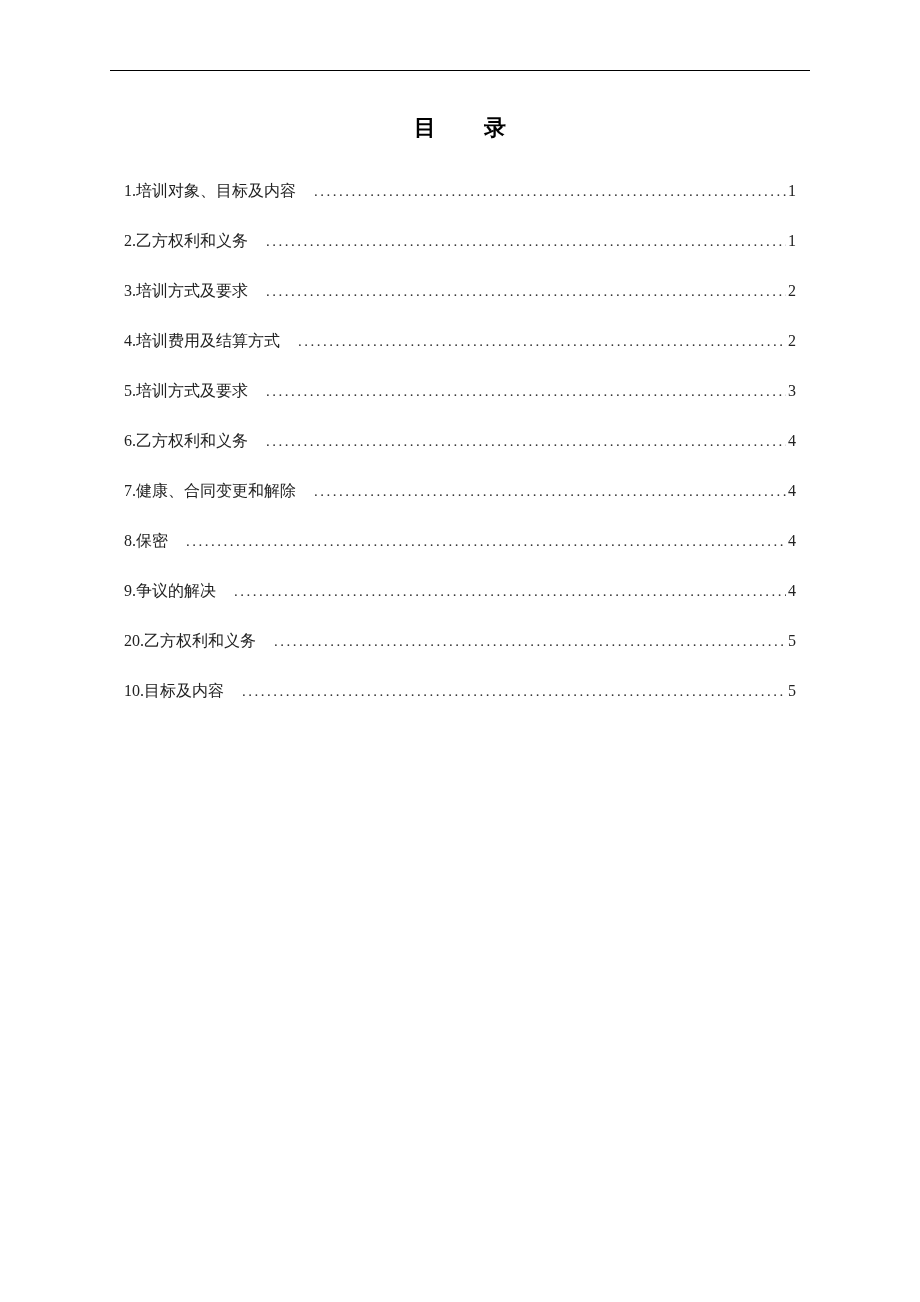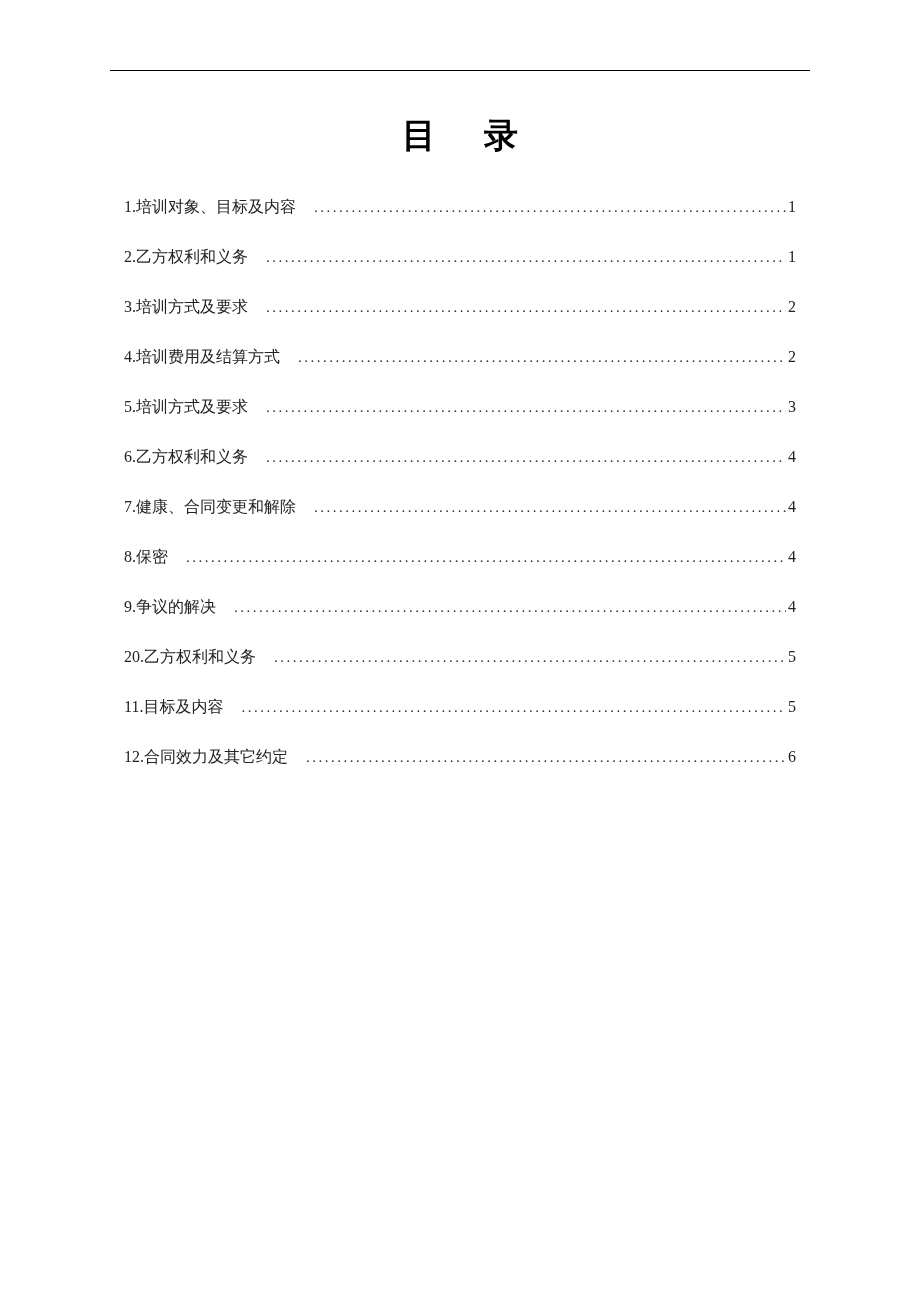--- a/index.html
+++ b/index.html
@@ -16,21 +16,21 @@
     }
     .page {
       padding: 70px 110px 0 110px;
     }
     .header-rule {
       border-top: 1.5px solid #000;
       margin-bottom: 42px;
     }
     .title {
       text-align: center;
-      font-size: 34px;
+      font-size: 22px;
       font-weight: bold;
       letter-spacing: 48px;
       text-indent: 48px;
       margin-bottom: 38px;
       color: #000;
     }
     .toc {
       padding: 0 14px;
     }
     .toc-entry {
@@ -124,25 +124,19 @@
       <span class="toc-dots"></span>
       <span class="toc-page">4</span>
     </div>
     <div class="toc-entry">
       <span class="toc-num">20.</span>
       <span class="toc-label">乙方权利和义务</span>
       <span class="toc-dots"></span>
       <span class="toc-page">5</span>
     </div>
     <div class="toc-entry">
-      <span class="toc-num">11.</span>
+      <span class="toc-num">10.</span>
       <span class="toc-label">目标及内容</span>
       <span class="toc-dots"></span>
       <span class="toc-page">5</span>
-    </div>
-    <div class="toc-entry">
-      <span class="toc-num">12.</span>
-      <span class="toc-label"> 合同效力及其它约定</span>
-      <span class="toc-dots"></span>
-      <span class="toc-page">6</span>
     </div>
   </div>
 </div>
 
 </body></html>

